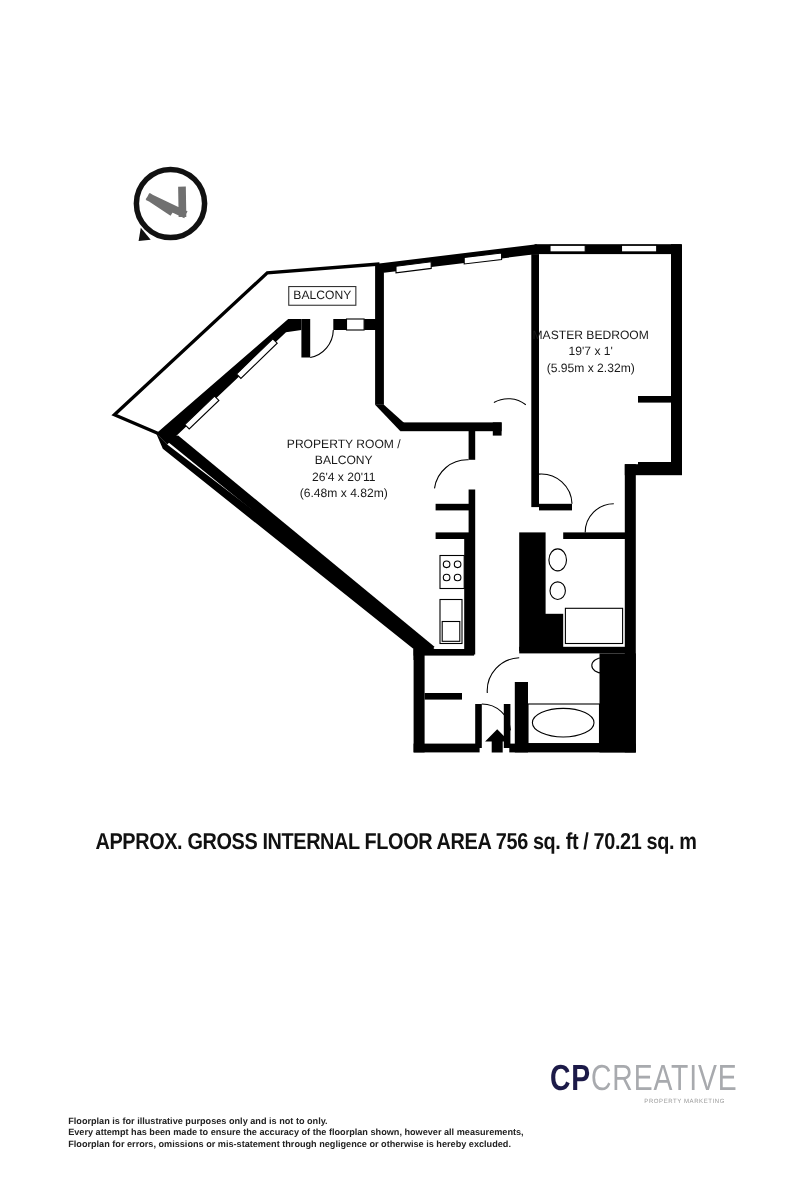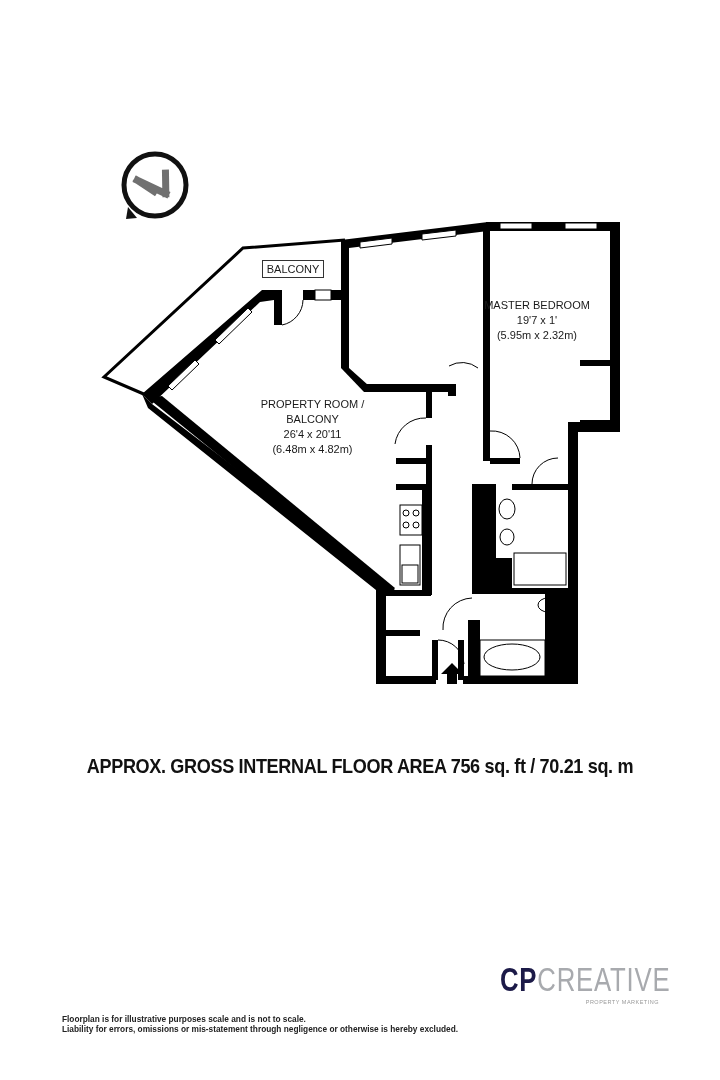--- a/index.html
+++ b/index.html
@@ -151,20 +151,21 @@
     <span>PROPERTY ROOM /</span>
     <span>BALCONY</span>
     <span>26'4 x 20'11</span>
     <span>(6.48m x 4.82m)</span>
   </div>
 </div>
 
 <div class="area-title">APPROX. GROSS INTERNAL FLOOR AREA 756 sq. ft / 70.21 sq. m</div>
 
 <div class="disclaimer">
-  <span>Floorplan is for illustrative purposes scale and is not to scale.</span>
-  <span>Liability for errors, omissions or mis-statement through negligence or otherwise is hereby excluded.</span>
+  <span>Floorplan is for illustrative purposes only and is not to only.</span>
+  <span>Every attempt has been made to ensure the accuracy of the floorplan shown, however all measurements,</span>
+  <span>Floorplan for errors, omissions or mis-statement through negligence or otherwise is hereby excluded.</span>
 </div>
 
 <div class="logo">
   <div class="logo-main"><span class="logo-cp">CP</span><span class="logo-creative">CREATIVE</span></div>
   <div class="logo-sub">PROPERTY MARKETING</div>
 </div>
 
 </body></html>

